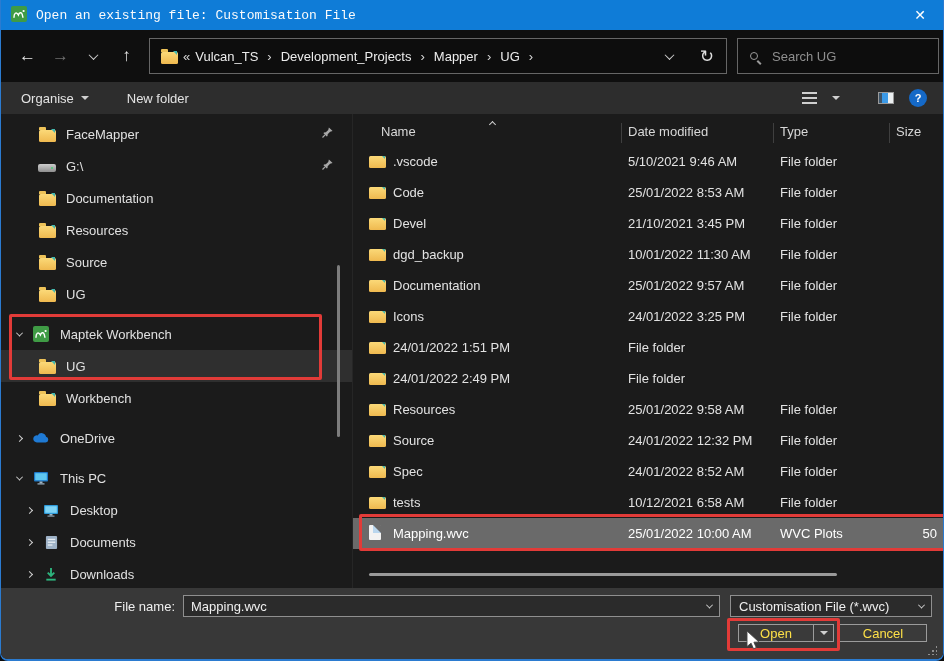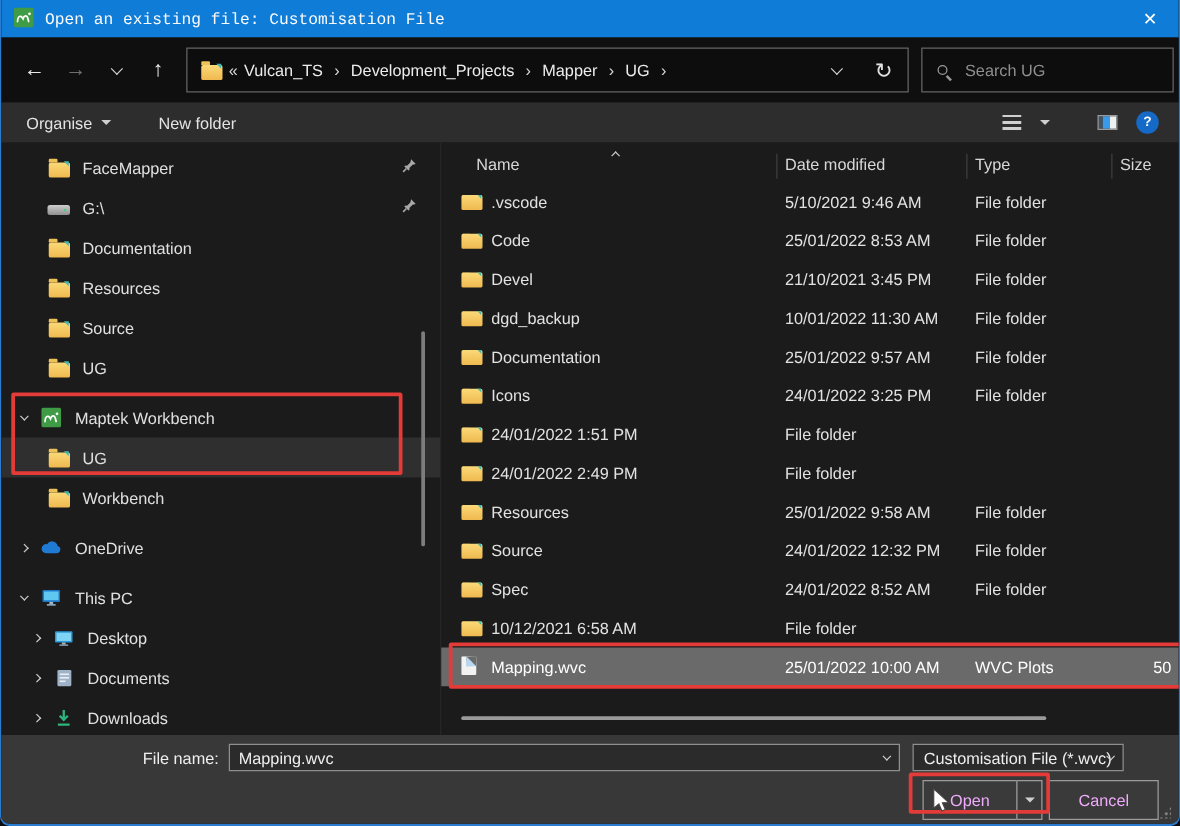--- a/index.html
+++ b/index.html
@@ -74,23 +74,23 @@
   .ic-file::before{content:"";position:absolute;top:0;right:0;border:4px solid;border-color:var(--sel) var(--sel) #b9d6ee #b9d6ee;}
   .ic-drive{width:18px;height:8px;background:linear-gradient(#cdcdcd,#8f8f8f);border-radius:2px;margin-top:4px;}
   .ic-drive::before{content:"";position:absolute;right:3px;top:3px;width:2px;height:2px;background:#46d07a;border-radius:50%;}
   
   .footer{position:absolute;left:0;right:0;top:588px;height:71px;background:#383838;}
   .f-row1{display:flex;align-items:center;margin-top:7px;}
   .f-label{width:182px;text-align:right;padding-right:8px;color:#efefef;}
   .combo{position:relative;height:22px;background:#2b2b2b;border:1px solid #8f8f8f;display:flex;align-items:center;}
   .fname{width:537px;}
   .fname input{flex:1;background:transparent;border:none;outline:none;color:#efefef;font:13px "Liberation Sans",sans-serif;padding:0 22px 0 7px;}
-  .ftype{width:169px;margin-left:10px;padding:0 22px 0 8px;color:#efefef;white-space:nowrap;overflow:hidden;}
+  .ftype{width:202px;margin-left:10px;padding:0 22px 0 8px;color:#efefef;white-space:nowrap;overflow:hidden;}
   .combo .chev-slot{position:absolute;right:7px;top:8px;}
-  .btn{position:absolute;height:32px;background:#3a3a3a;border:1px solid #9b9b9b;color:#f0abfc;display:flex;align-items:center;justify-content:center;font-size:13px;}
+  .btn{position:absolute;height:18px;background:#3a3a3a;border:1px solid #9b9b9b;color:#fde047;display:flex;align-items:center;justify-content:center;font-size:13px;}
   .open-main{left:737px;top:36px;width:76px;}
   .open-arrow{left:812px;top:36px;width:21px;}
   .cancel{left:838px;top:36px;width:88px;}
   .grip{position:absolute;right:6px;bottom:4px;width:10px;height:10px;background-image:radial-gradient(#8f8f8f 1px,transparent 1.2px);background-size:4px 4px;clip-path:polygon(100% 0,100% 100%,0 100%);}
   
   .redbox{position:absolute;border:3px solid var(--red);border-radius:2px;z-index:50;pointer-events:none;}
   #rb-sidebar{left:8px;top:314px;width:313px;height:66px;}
   #rb-file{left:358px;top:514px;width:590px;height:37px;}
   #rb-open{left:726px;top:618px;width:113px;height:33px;}
   .cursor{position:absolute;left:745px;top:630px;z-index:60;}
@@ -375,20 +375,21 @@
           </div>
           <div class="fl-row fl-grid">
             <span><span class="ic ic-folder"></span></span>
             <span class="cell-name">Spec</span>
             <span class="cell-date">24/01/2022 8:52 AM</span>
             <span class="cell-type">File folder</span>
             <span class="cell-size"></span>
           </div>
           <div class="fl-row fl-grid">
             <span><span class="ic ic-folder"></span></span>
+            <span class="cell-name">tests</span>
             <span class="cell-date">10/12/2021 6:58 AM</span>
             <span class="cell-type">File folder</span>
             <span class="cell-size"></span>
           </div>
           <div class="fl-row fl-grid sel">
             <span><span class="ic ic-file"></span></span>
             <span class="cell-name">Mapping.wvc</span>
             <span class="cell-date">25/01/2022 10:00 AM</span>
             <span class="cell-type">WVC Plots</span>
             <span class="cell-size">50</span>

